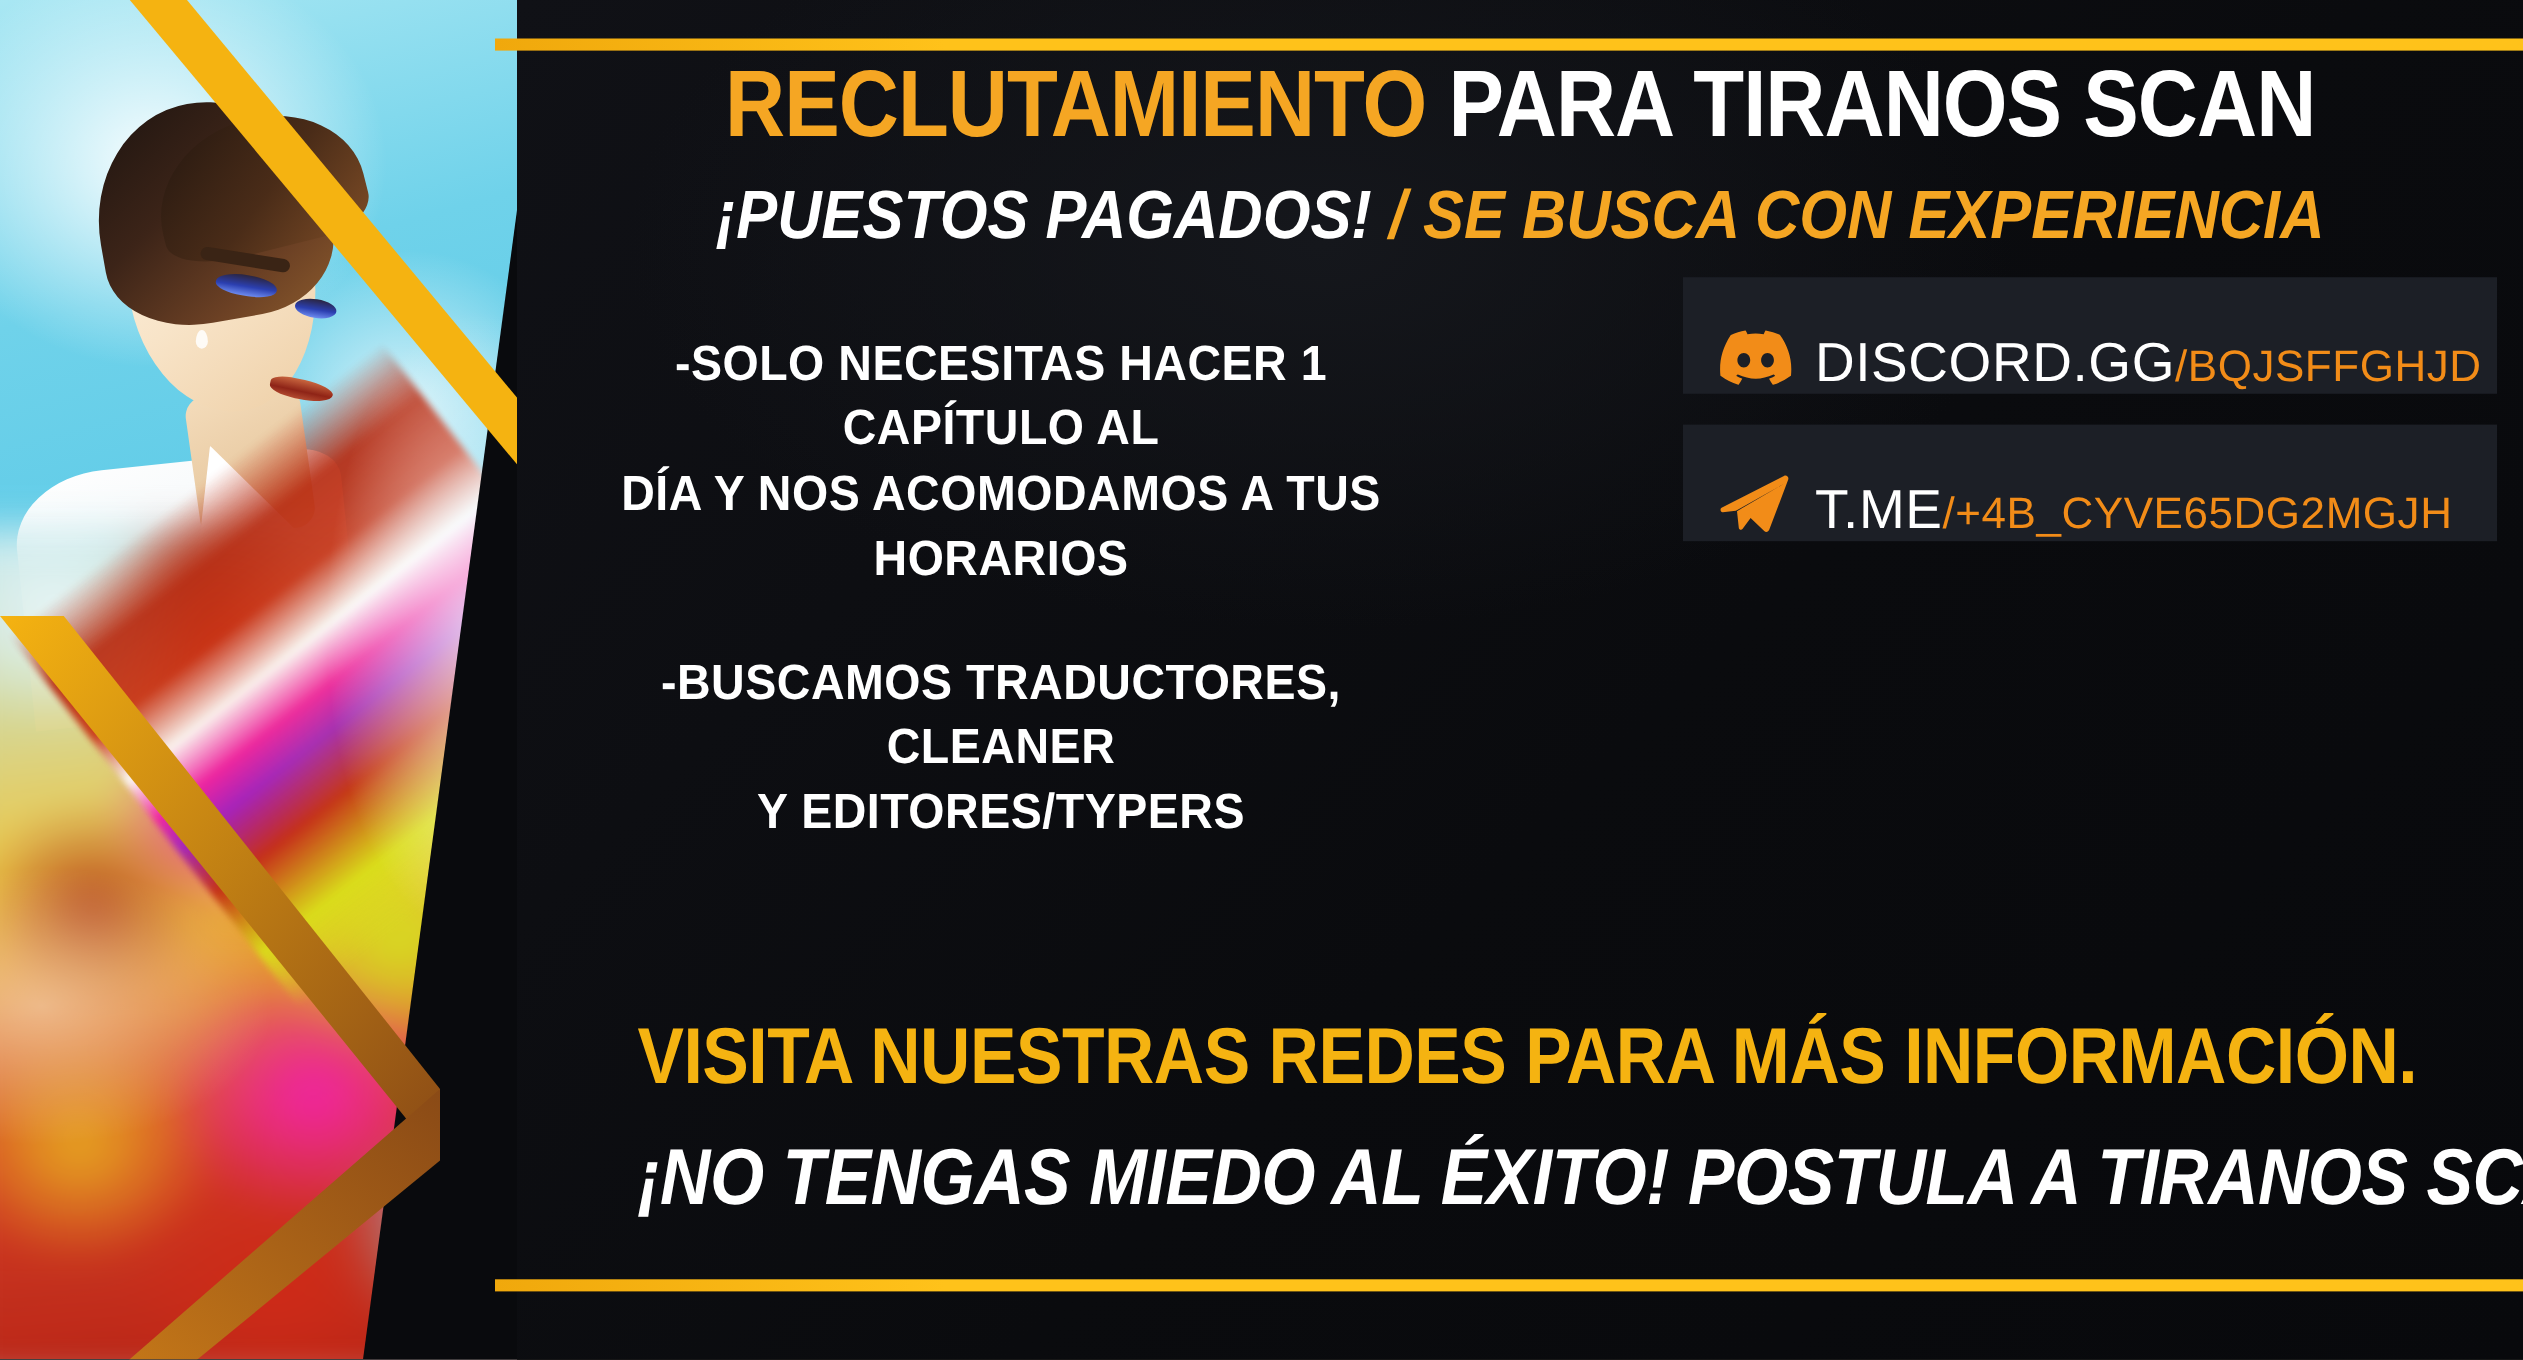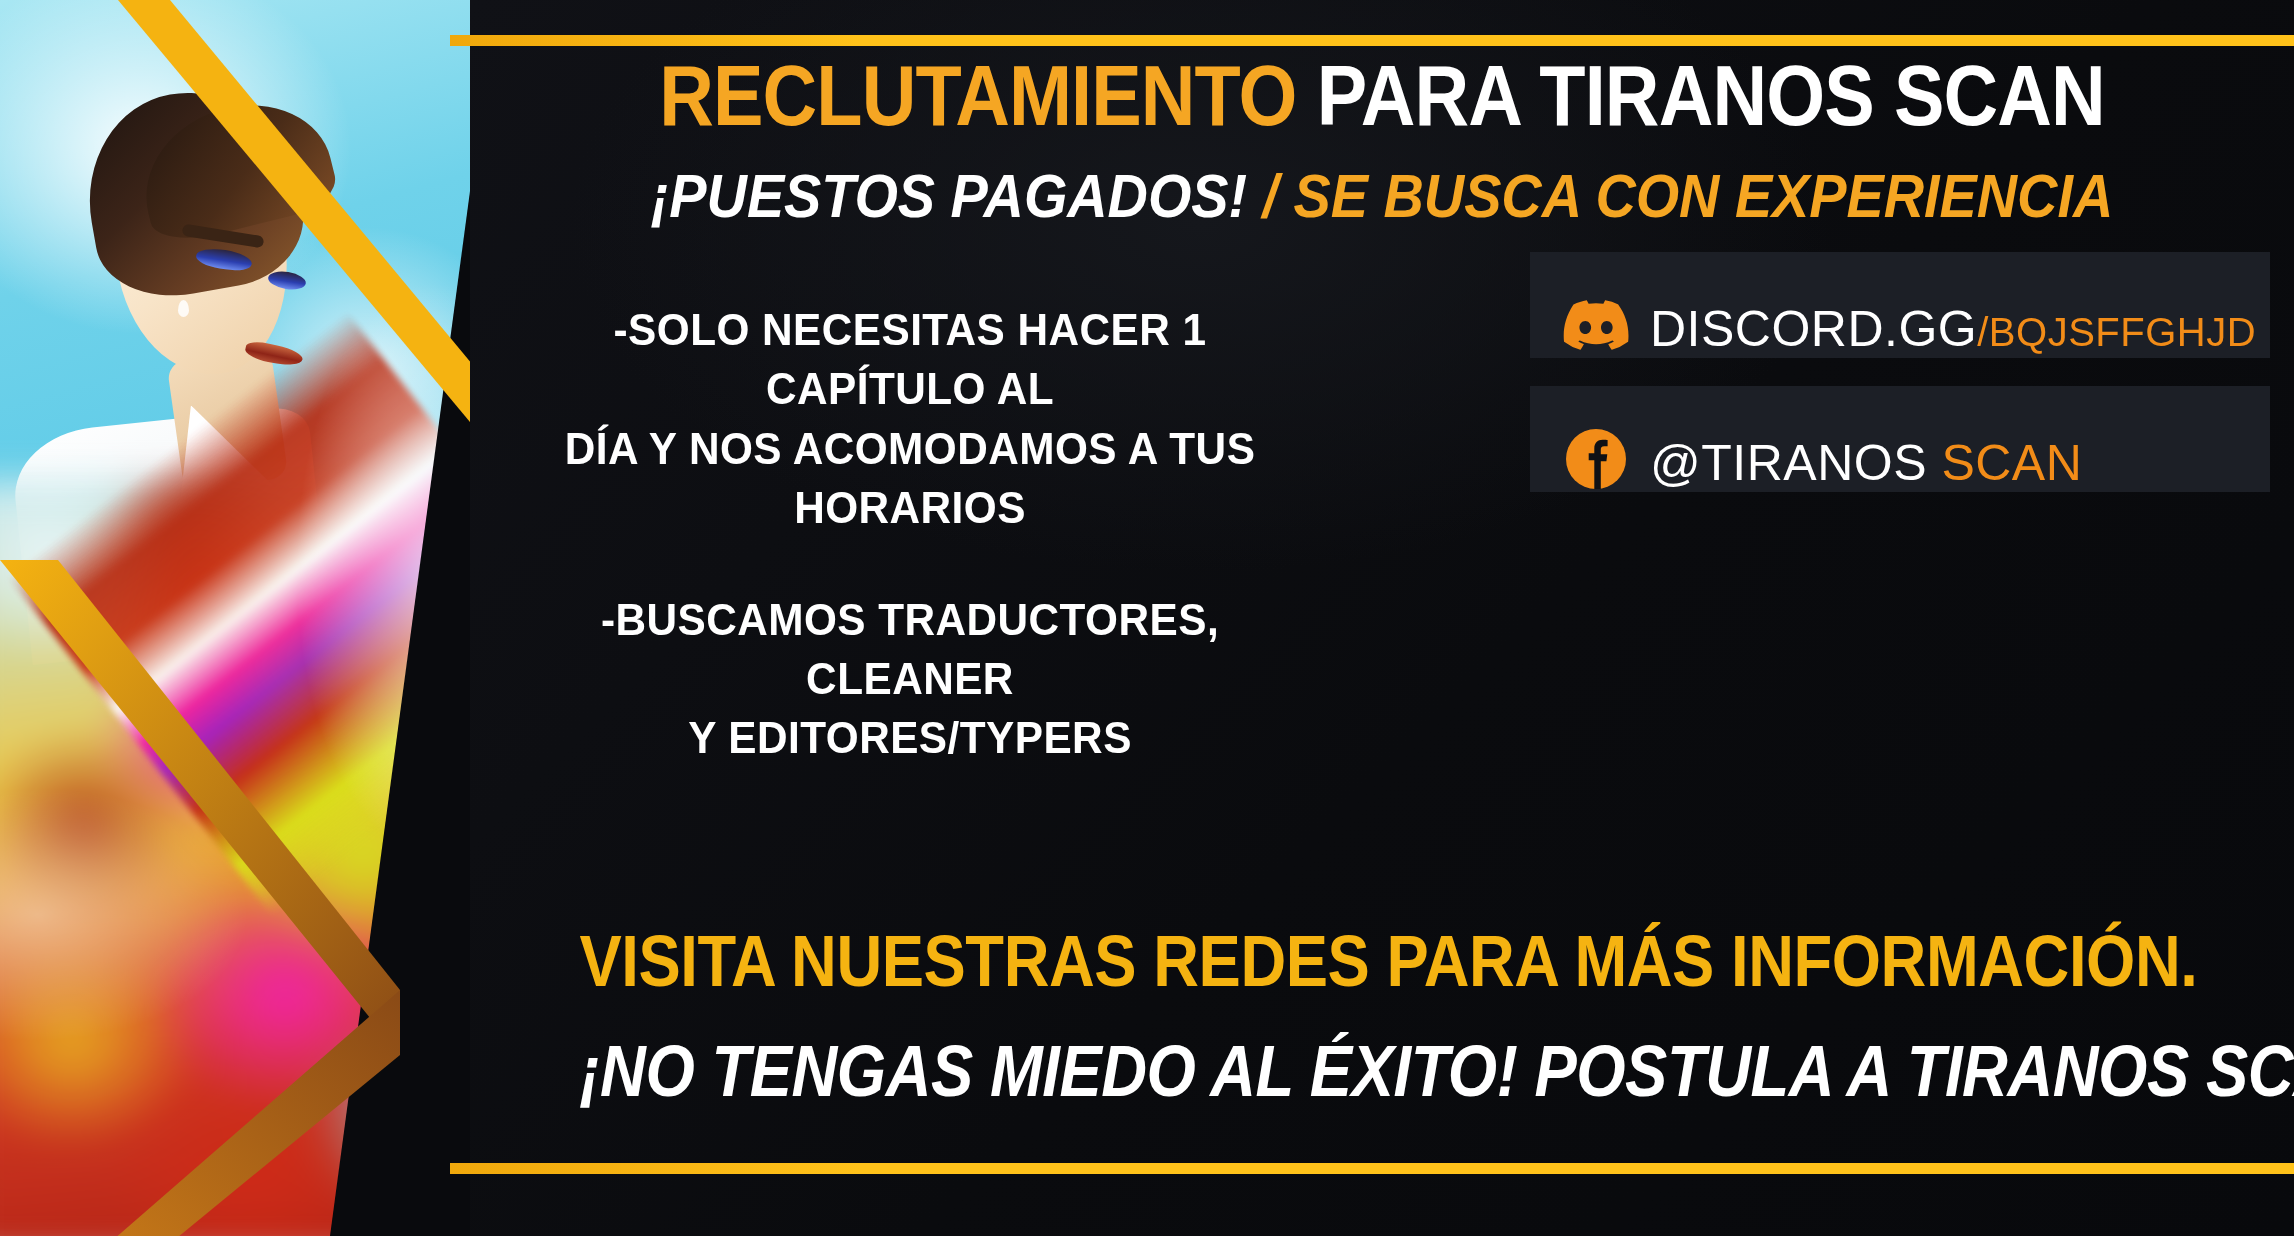--- a/index.html
+++ b/index.html
@@ -334,32 +334,31 @@
         <span class="card-icon">
           <svg width="66" height="50" viewBox="0 0 71 55" fill="#f28c18">
             <path d="M60.1 4.9A58.5 58.5 0 0 0 45.6.4a.2.2 0 0 0-.2.1c-.6 1.1-1.3 2.6-1.8 3.7a54 54 0 0 0-16.2 0c-.5-1.2-1.2-2.6-1.9-3.7a.2.2 0 0 0-.2-.1c-5 .9-9.9 2.4-14.5 4.5a.2.2 0 0 0-.1.1C1.6 18.8-1 32.3.3 45.6c0 .1 0 .2.1.2a58.8 58.8 0 0 0 17.8 9c.1 0 .2 0 .3-.1 1.4-1.9 2.6-3.8 3.6-5.9 0-.1 0-.3-.2-.3-1.9-.7-3.7-1.6-5.5-2.6-.2-.1-.2-.3 0-.4l1.1-.9h.3a42 42 0 0 0 35.6 0h.3l1.1.9c.2.1.2.3 0 .4-1.7 1-3.6 1.9-5.5 2.6-.2.1-.2.2-.2.4 1.1 2 2.3 4 3.6 5.8.1.1.2.1.3.1a58.6 58.6 0 0 0 17.8-9c.1 0 .1-.1.1-.2 1.6-15.4-2.6-28.8-11-40.6 0-.1 0-.1-.1-.1zM23.7 37.5c-3.5 0-6.4-3.2-6.4-7.2s2.8-7.2 6.4-7.2c3.6 0 6.5 3.3 6.4 7.2 0 4-2.8 7.2-6.4 7.2zm23.7 0c-3.5 0-6.4-3.2-6.4-7.2s2.8-7.2 6.4-7.2c3.6 0 6.5 3.3 6.4 7.2 0 4-2.8 7.2-6.4 7.2z"></path>
           </svg>
         </span>
         <span class="card-text">
           <span class="ct-white">DISCORD.GG</span><span class="ct-orange ct-small">/BQJSFFGHJD</span>
         </span>
       </div>
 
-
       <div class="card">
         <span class="card-icon">
-          <svg width="64" height="64" viewBox="0 0 64 64">
-            <circle cx="32" cy="32" r="30" fill="#f28c18"></circle>
-            <path d="M36.8 34.2h5.6l.9-7h-6.5v-4.5c0-2 .6-3.4 3.5-3.4h3.3v-6.2c-.6-.1-2.6-.3-5-.3-4.9 0-8.3 3-8.3 8.6v4.8h-5.6v7h5.6V62h6.5V34.2z" fill="#0f1115"></path>
+          <svg width="66" height="58" viewBox="0 0 64 56" fill="#f28c18">
+            <path d="M2 30.5 57 2.5c2.3-1.2 4.6 1 3.7 3.4L44 50c-.7 1.9-3 2.4-4.4 1l-12-11.4-7 9.5c-1 1.4-3.2.9-3.4-.8l-1.6-14.8L57 9.3 14.6 33.2 3.1 34.4c-2 .2-2.8-2.9-1.1-3.9z"></path>
           </svg>
         </span>
         <span class="card-text">
-          <span class="ct-white">@TIRANOS</span><span class="ct-orange"> SCAN</span>
+          <span class="ct-white">T.ME</span><span class="ct-orange ct-small">/+4B_CYVE65DG2MGJH</span>
         </span>
       </div>
+
 
     </div>
 
     <div class="cta">
       <div class="cta-1">VISITA NUESTRAS REDES PARA MÁS INFORMACIÓN.</div>
       <div class="cta-2">¡NO TENGAS MIEDO AL ÉXITO! POSTULA A TIRANOS SCAN.</div>
     </div>
 
   </div>
 </div>

